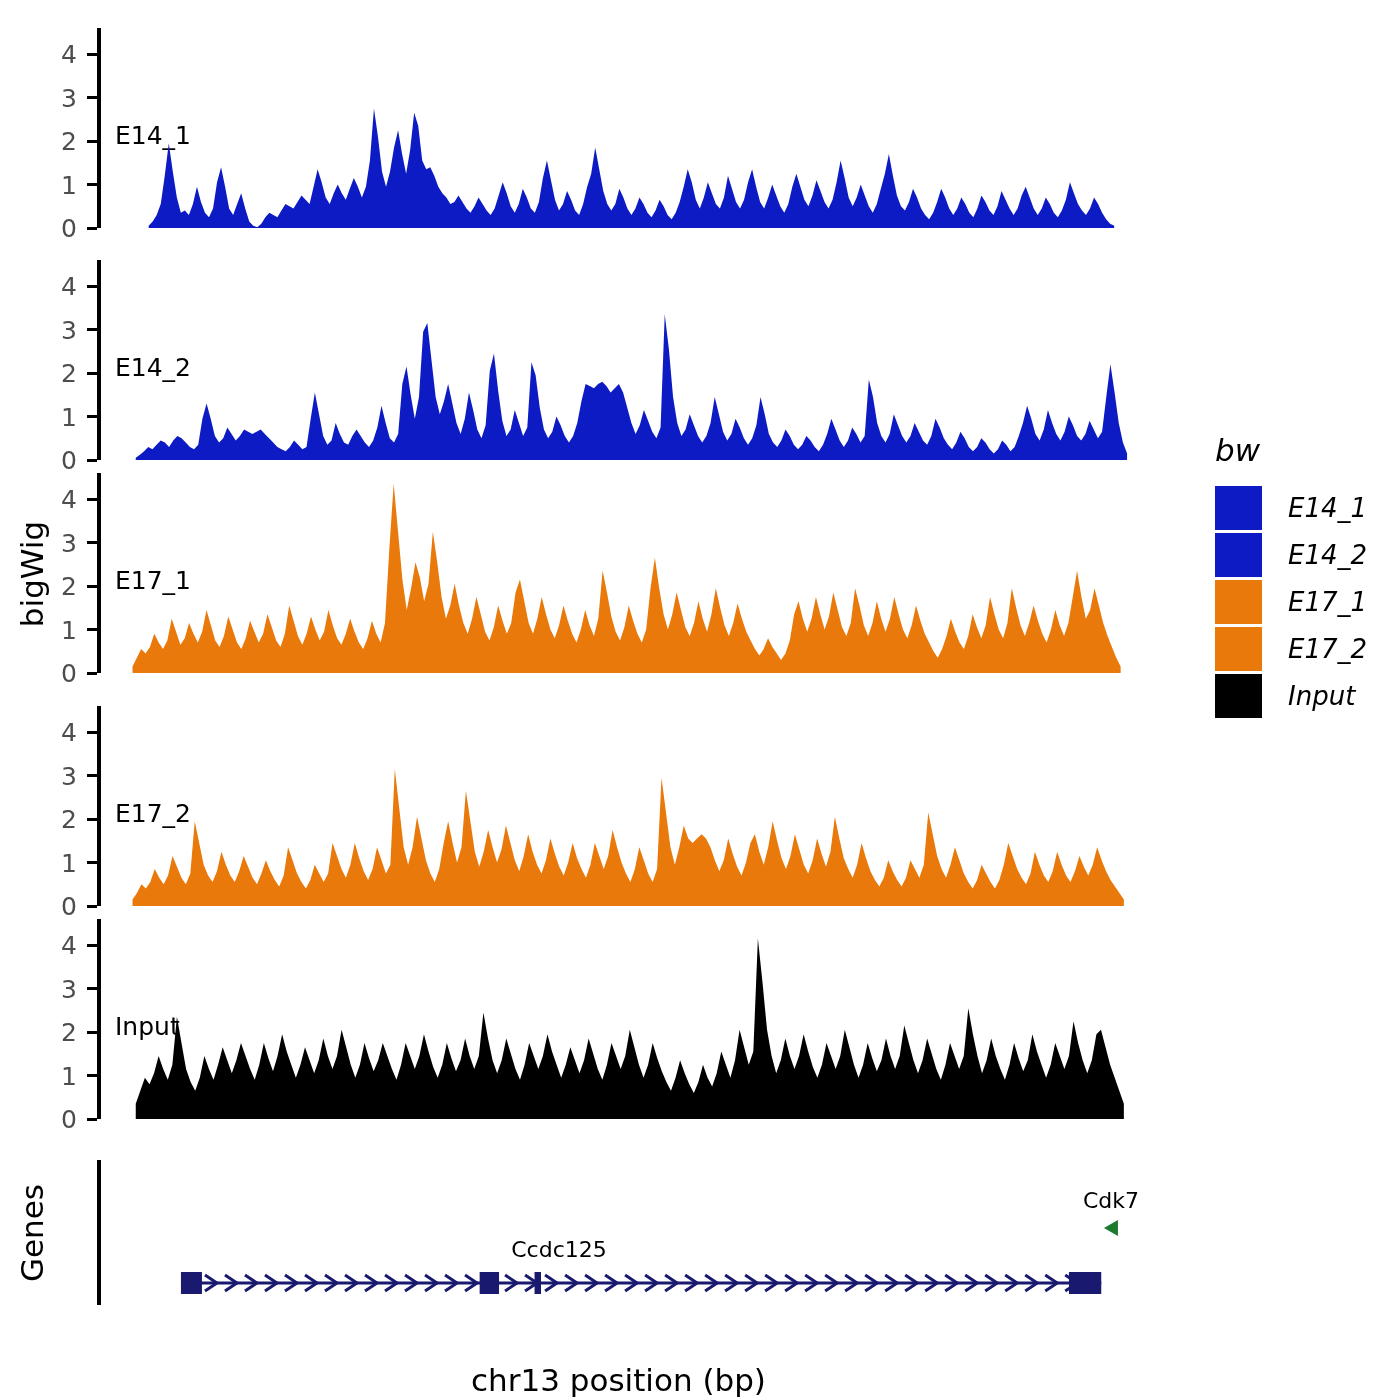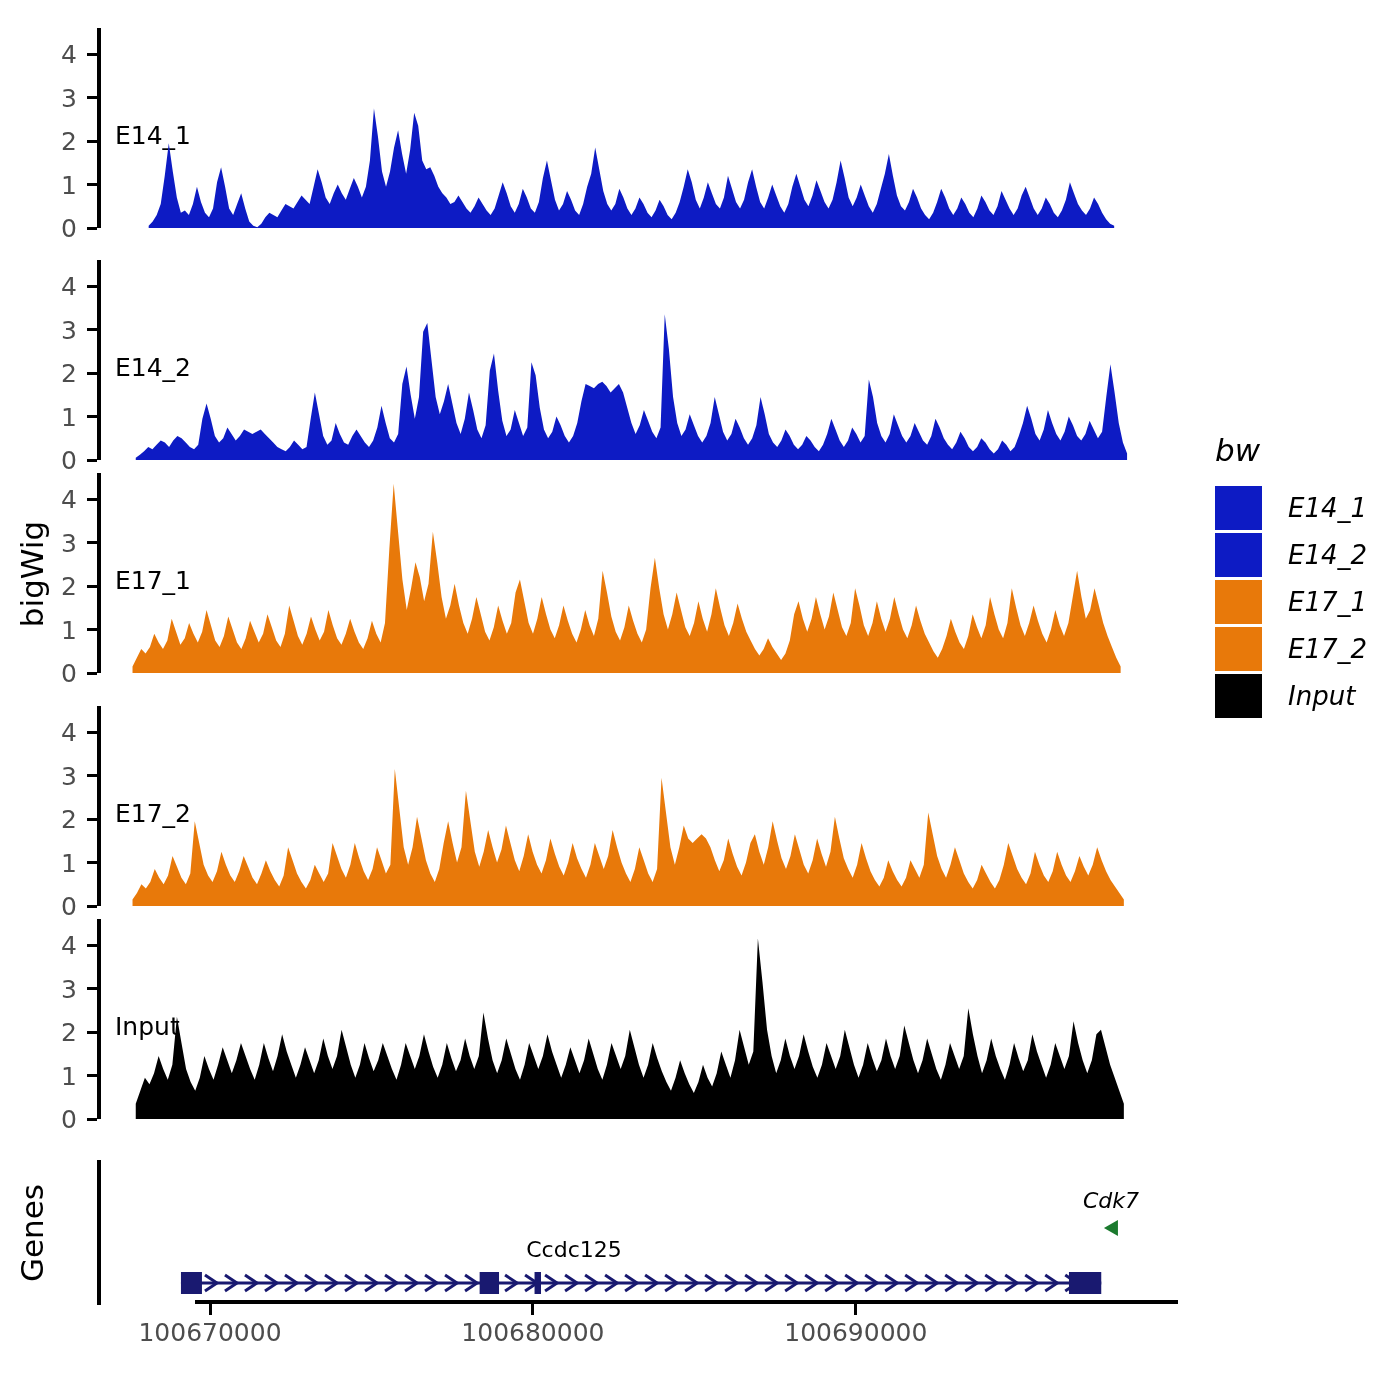--- a/index.html
+++ b/index.html
@@ -198,22 +198,22 @@
         <div class="track-area" style="left: 0px; top: 0px; width: 1043px; height: 200px;">
           <svg width="1043" height="200" viewBox="0 0 1043 200">
             <path d="M 38.75 200.00 L 38.75 184.78 L 43.32 171.74 L 47.90 158.70 L 52.47 165.22 L 57.05 154.35 L 61.62 136.96 L 66.20 150.00 L 70.77 160.87 L 75.35 145.65 L 79.92 97.83 L 84.49 123.91 L 89.07 150.00 L 93.64 163.04 L 98.22 171.74 L 102.79 158.70 L 107.37 136.96 L 111.94 150.00 L 116.52 160.87 L 121.09 145.65 L 125.67 128.26 L 130.24 141.30 L 134.82 154.35 L 139.39 141.30 L 143.96 123.91 L 148.54 136.96 L 153.11 150.00 L 157.69 160.87 L 162.26 145.65 L 166.84 123.91 L 171.41 139.13 L 175.99 152.17 L 180.56 136.96 L 185.14 115.22 L 189.71 132.61 L 194.28 145.65 L 198.86 158.70 L 203.43 145.65 L 208.01 128.26 L 212.58 141.30 L 217.16 154.35 L 221.73 141.30 L 226.31 119.57 L 230.88 136.96 L 235.46 150.00 L 240.03 136.96 L 244.60 110.87 L 249.18 128.26 L 253.75 145.65 L 258.33 158.70 L 262.90 145.65 L 267.48 123.91 L 272.05 139.13 L 276.63 152.17 L 281.20 141.30 L 285.78 123.91 L 290.35 136.96 L 294.92 150.00 L 299.50 160.87 L 304.07 145.65 L 308.65 123.91 L 313.22 136.96 L 317.80 150.00 L 322.37 136.96 L 326.95 115.22 L 331.52 132.61 L 336.10 147.83 L 340.67 158.70 L 345.24 145.65 L 349.82 123.91 L 354.39 139.13 L 358.97 152.17 L 363.54 141.30 L 368.12 119.57 L 372.69 136.96 L 377.27 150.00 L 381.84 136.96 L 386.42 93.48 L 390.99 119.57 L 395.57 141.30 L 400.14 154.35 L 404.71 141.30 L 409.29 119.57 L 413.86 134.78 L 418.44 150.00 L 423.01 160.87 L 427.59 145.65 L 432.16 123.91 L 436.74 136.96 L 441.31 150.00 L 445.89 136.96 L 450.46 115.22 L 455.03 132.61 L 459.61 145.65 L 464.18 158.70 L 468.76 145.65 L 473.33 128.26 L 477.91 141.30 L 482.48 154.35 L 487.06 141.30 L 491.63 119.57 L 496.21 134.78 L 500.78 150.00 L 505.35 160.87 L 509.93 145.65 L 514.50 123.91 L 519.08 136.96 L 523.65 150.00 L 528.23 136.96 L 532.80 110.87 L 537.38 128.26 L 541.95 145.65 L 546.53 158.70 L 551.10 145.65 L 555.67 123.91 L 560.25 139.13 L 564.82 152.17 L 569.40 163.04 L 573.97 171.74 L 578.55 158.70 L 583.12 141.30 L 587.70 154.35 L 592.27 165.22 L 596.85 173.91 L 601.42 163.04 L 605.99 145.65 L 610.57 158.70 L 615.14 167.39 L 619.72 154.35 L 624.29 132.61 L 628.87 145.65 L 633.44 158.70 L 638.02 141.30 L 642.59 110.87 L 647.17 128.26 L 651.74 145.65 L 656.32 132.61 L 660.89 19.57 L 665.46 63.04 L 670.04 110.87 L 674.61 136.96 L 679.19 154.35 L 683.76 141.30 L 688.34 119.57 L 692.91 136.96 L 697.49 150.00 L 702.06 136.96 L 706.64 115.22 L 711.21 132.61 L 715.78 147.83 L 720.36 158.70 L 724.93 145.65 L 729.51 123.91 L 734.08 136.96 L 738.66 150.00 L 743.23 136.96 L 747.81 110.87 L 752.38 128.26 L 756.96 145.65 L 761.53 158.70 L 766.10 145.65 L 770.68 123.91 L 775.25 139.13 L 779.83 152.17 L 784.40 141.30 L 788.98 119.57 L 793.55 136.96 L 798.13 150.00 L 802.70 136.96 L 807.28 106.52 L 811.85 123.91 L 816.42 141.30 L 821.00 154.35 L 825.57 141.30 L 830.15 119.57 L 834.72 134.78 L 839.30 150.00 L 843.87 160.87 L 848.45 145.65 L 853.02 123.91 L 857.60 136.96 L 862.17 150.00 L 866.74 136.96 L 871.32 89.13 L 875.89 115.22 L 880.47 136.96 L 885.04 154.35 L 889.62 141.30 L 894.19 119.57 L 898.77 136.96 L 903.34 150.00 L 907.92 160.87 L 912.49 145.65 L 917.07 123.91 L 921.64 139.13 L 926.21 152.17 L 930.79 141.30 L 935.36 115.22 L 939.94 132.61 L 944.51 145.65 L 949.09 158.70 L 953.66 145.65 L 958.24 123.91 L 962.81 136.96 L 967.39 150.00 L 971.96 136.96 L 976.53 102.17 L 981.11 123.91 L 985.68 141.30 L 990.26 154.35 L 994.83 141.30 L 999.41 115.22 L 1003.98 110.87 L 1008.56 128.26 L 1013.13 145.65 L 1017.71 158.70 L 1022.28 171.74 L 1026.85 184.78 L 1026.85 200.00 Z" fill="#000000"></path>
           </svg>
         </div>
       </div>
     </div>
 
   <div id="genes-panel" style="position: absolute; left: 97px; top: 1160px; width: 1043px; height: 145px;">
       <div class="gene-spine" style="left: 0px; top: 0px; height: 145px;"></div>
-      <div class="gene-label" style="left: 477px; top: 77px;">Ccdc125</div>
-      <div class="gene-label" style="left: 1013.94px; top: 28px; font-style: italic;">Cdk7</div>
+      <div class="gene-label" style="left: 462px; top: 77px;">Ccdc125</div>
+      <div class="gene-label" style="left: 1013.94px; top: 28px;">Cdk7</div>
       <svg width="1043" height="145" viewBox="0 0 1043 145" style="position: absolute; left: 0px; top: 0px;">
         <line x1="83.95665634674924" x2="1004.250773993808" y1="123" y2="123" stroke="#191970" stroke-width="3"></line>
         <path d="M 87.95665634674924 115 L 99.95665634674924 123 L 87.95665634674924 131" fill="none" stroke="#191970" stroke-width="3"></path>
         <path d="M 107.96319229446166 115 L 119.96319229446166 123 L 107.96319229446166 131" fill="none" stroke="#191970" stroke-width="3"></path>
         <path d="M 127.96972824217409 115 L 139.96972824217409 123 L 127.96972824217409 131" fill="none" stroke="#191970" stroke-width="3"></path>
         <path d="M 147.9762641898865 115 L 159.9762641898865 123 L 147.9762641898865 131" fill="none" stroke="#191970" stroke-width="3"></path>
         <path d="M 167.98280013759893 115 L 179.98280013759893 123 L 167.98280013759893 131" fill="none" stroke="#191970" stroke-width="3"></path>
         <path d="M 187.98933608531132 115 L 199.98933608531132 123 L 187.98933608531132 131" fill="none" stroke="#191970" stroke-width="3"></path>
         <path d="M 207.99587203302377 115 L 219.99587203302377 123 L 207.99587203302377 131" fill="none" stroke="#191970" stroke-width="3"></path>
         <path d="M 228.00240798073617 115 L 240.00240798073617 123 L 228.00240798073617 131" fill="none" stroke="#191970" stroke-width="3"></path>
@@ -256,29 +256,21 @@
         <path d="M 968.2442380460956 115 L 980.2442380460956 123 L 968.2442380460956 131" fill="none" stroke="#191970" stroke-width="3"></path>
         <path d="M 988.250773993808 115 L 1000.250773993808 123 L 988.250773993808 131" fill="none" stroke="#191970" stroke-width="3"></path>
         <rect x="83.95665634674924" y="112" width="20.989164086687282" height="22" fill="#191970"></rect>
         <rect x="382.64860681114556" y="112" width="19.37461300309593" height="22" fill="#191970"></rect>
         <rect x="437.54334365325076" y="112" width="6.458204334365291" height="22" fill="#191970"></rect>
         <rect x="971.9597523219813" y="112" width="32.291021671826684" height="22" fill="#191970"></rect>
         <path d="M 1020.9380804953562 60 L 1006.9380804953562 68 L 1020.9380804953562 76 Z" fill="#1B7A2E"></path>
       </svg>
     </div>
 
-  <div id="xaxis" style="position: absolute; left: 0px; top: 0px; width: 1400px; height: 100px;">
-      <div class="xaxis-line" style="left: 195px; top: 1300px; width: 983px;"></div>
-      <div class="xtick" style="left: 208.519px; top: 1304px;"></div>
-      <div class="xtick-lab" style="left: 210.019px; top: 1318px;">100670000</div>
-      <div class="xtick" style="left: 531.429px; top: 1304px;"></div>
-      <div class="xtick-lab" style="left: 532.929px; top: 1318px;">100680000</div>
-      <div class="xtick" style="left: 854.339px; top: 1304px;"></div>
-      <div class="xtick-lab" style="left: 855.839px; top: 1318px;">100690000</div>
-    </div>
+  <div class="axis-title-x" id="xtitle" style="left: 97px; width: 1043px; top: 1362px;">chr13 position (bp)</div>
 
   <div class="legend" id="legend" style="left: 1215px; top: 432px;">
     <div class="legend-title">bw</div>
     <div id="legend-rows">
         <div class="legend-row">
           <div class="legend-key" style="background: rgb(13, 27, 196);"></div>
           <div class="legend-lab">E14_1</div>
         </div>
         <div class="legend-row">
           <div class="legend-key" style="background: rgb(13, 27, 196);"></div>

